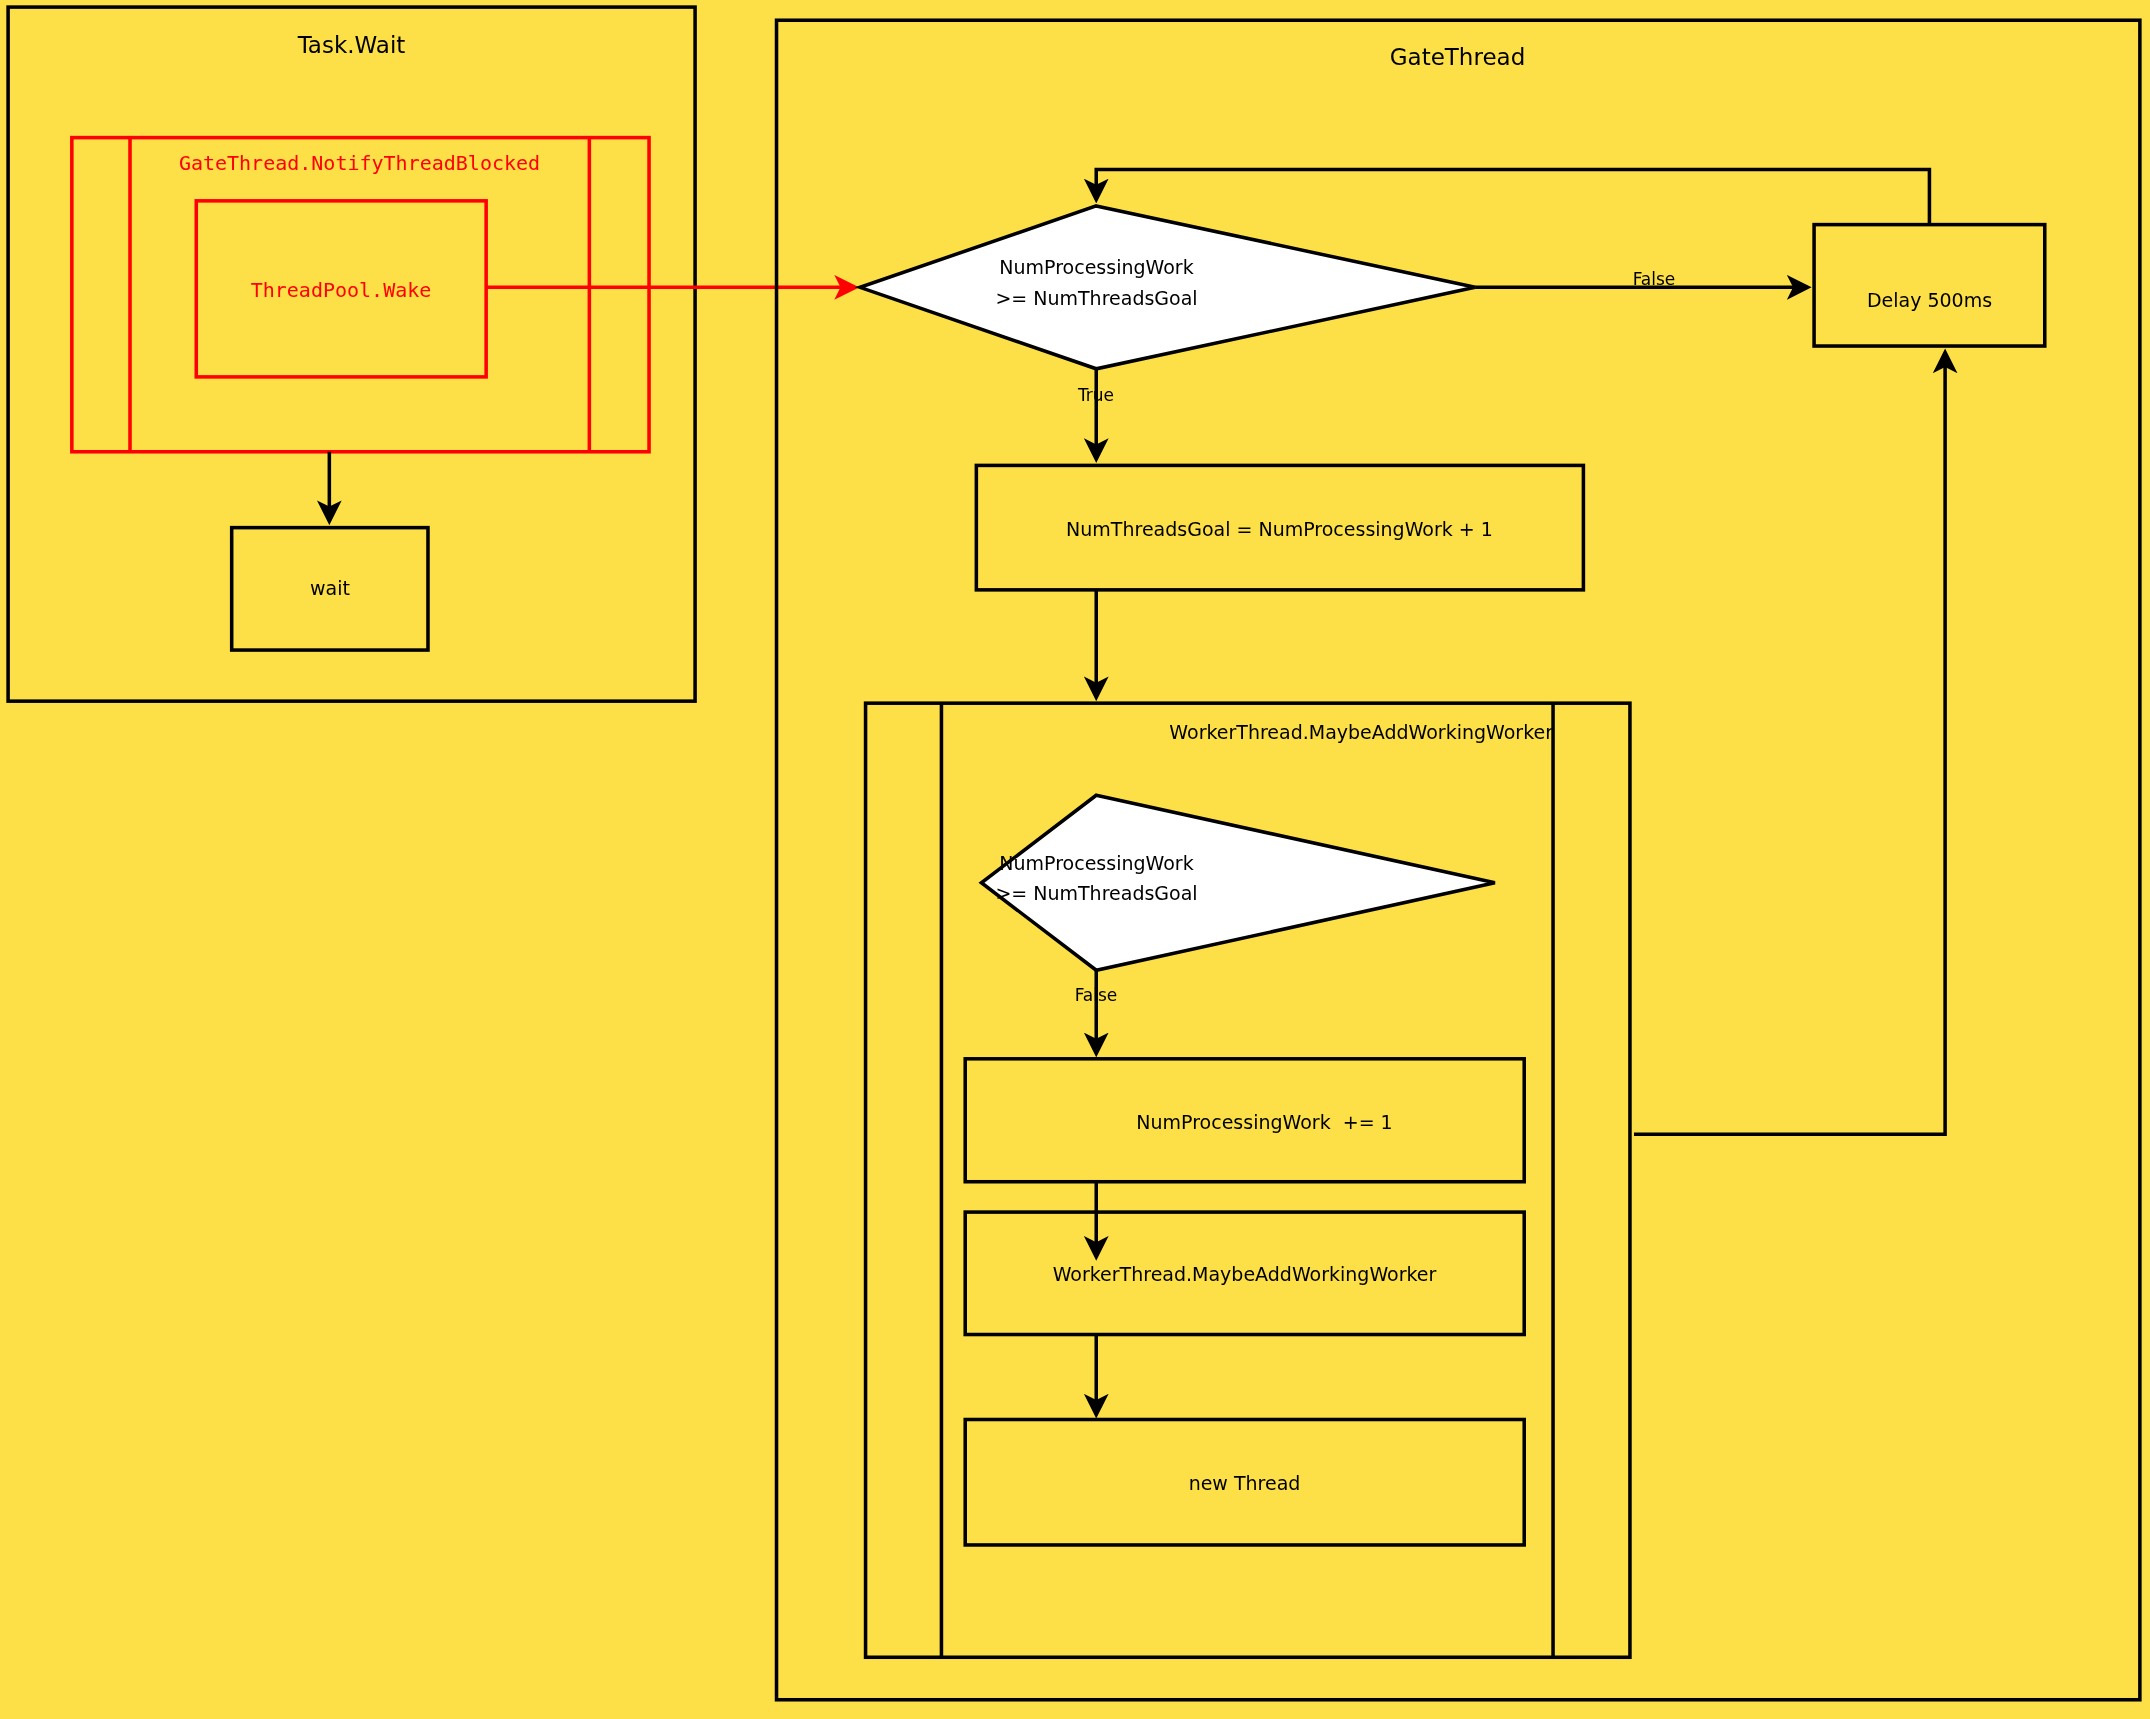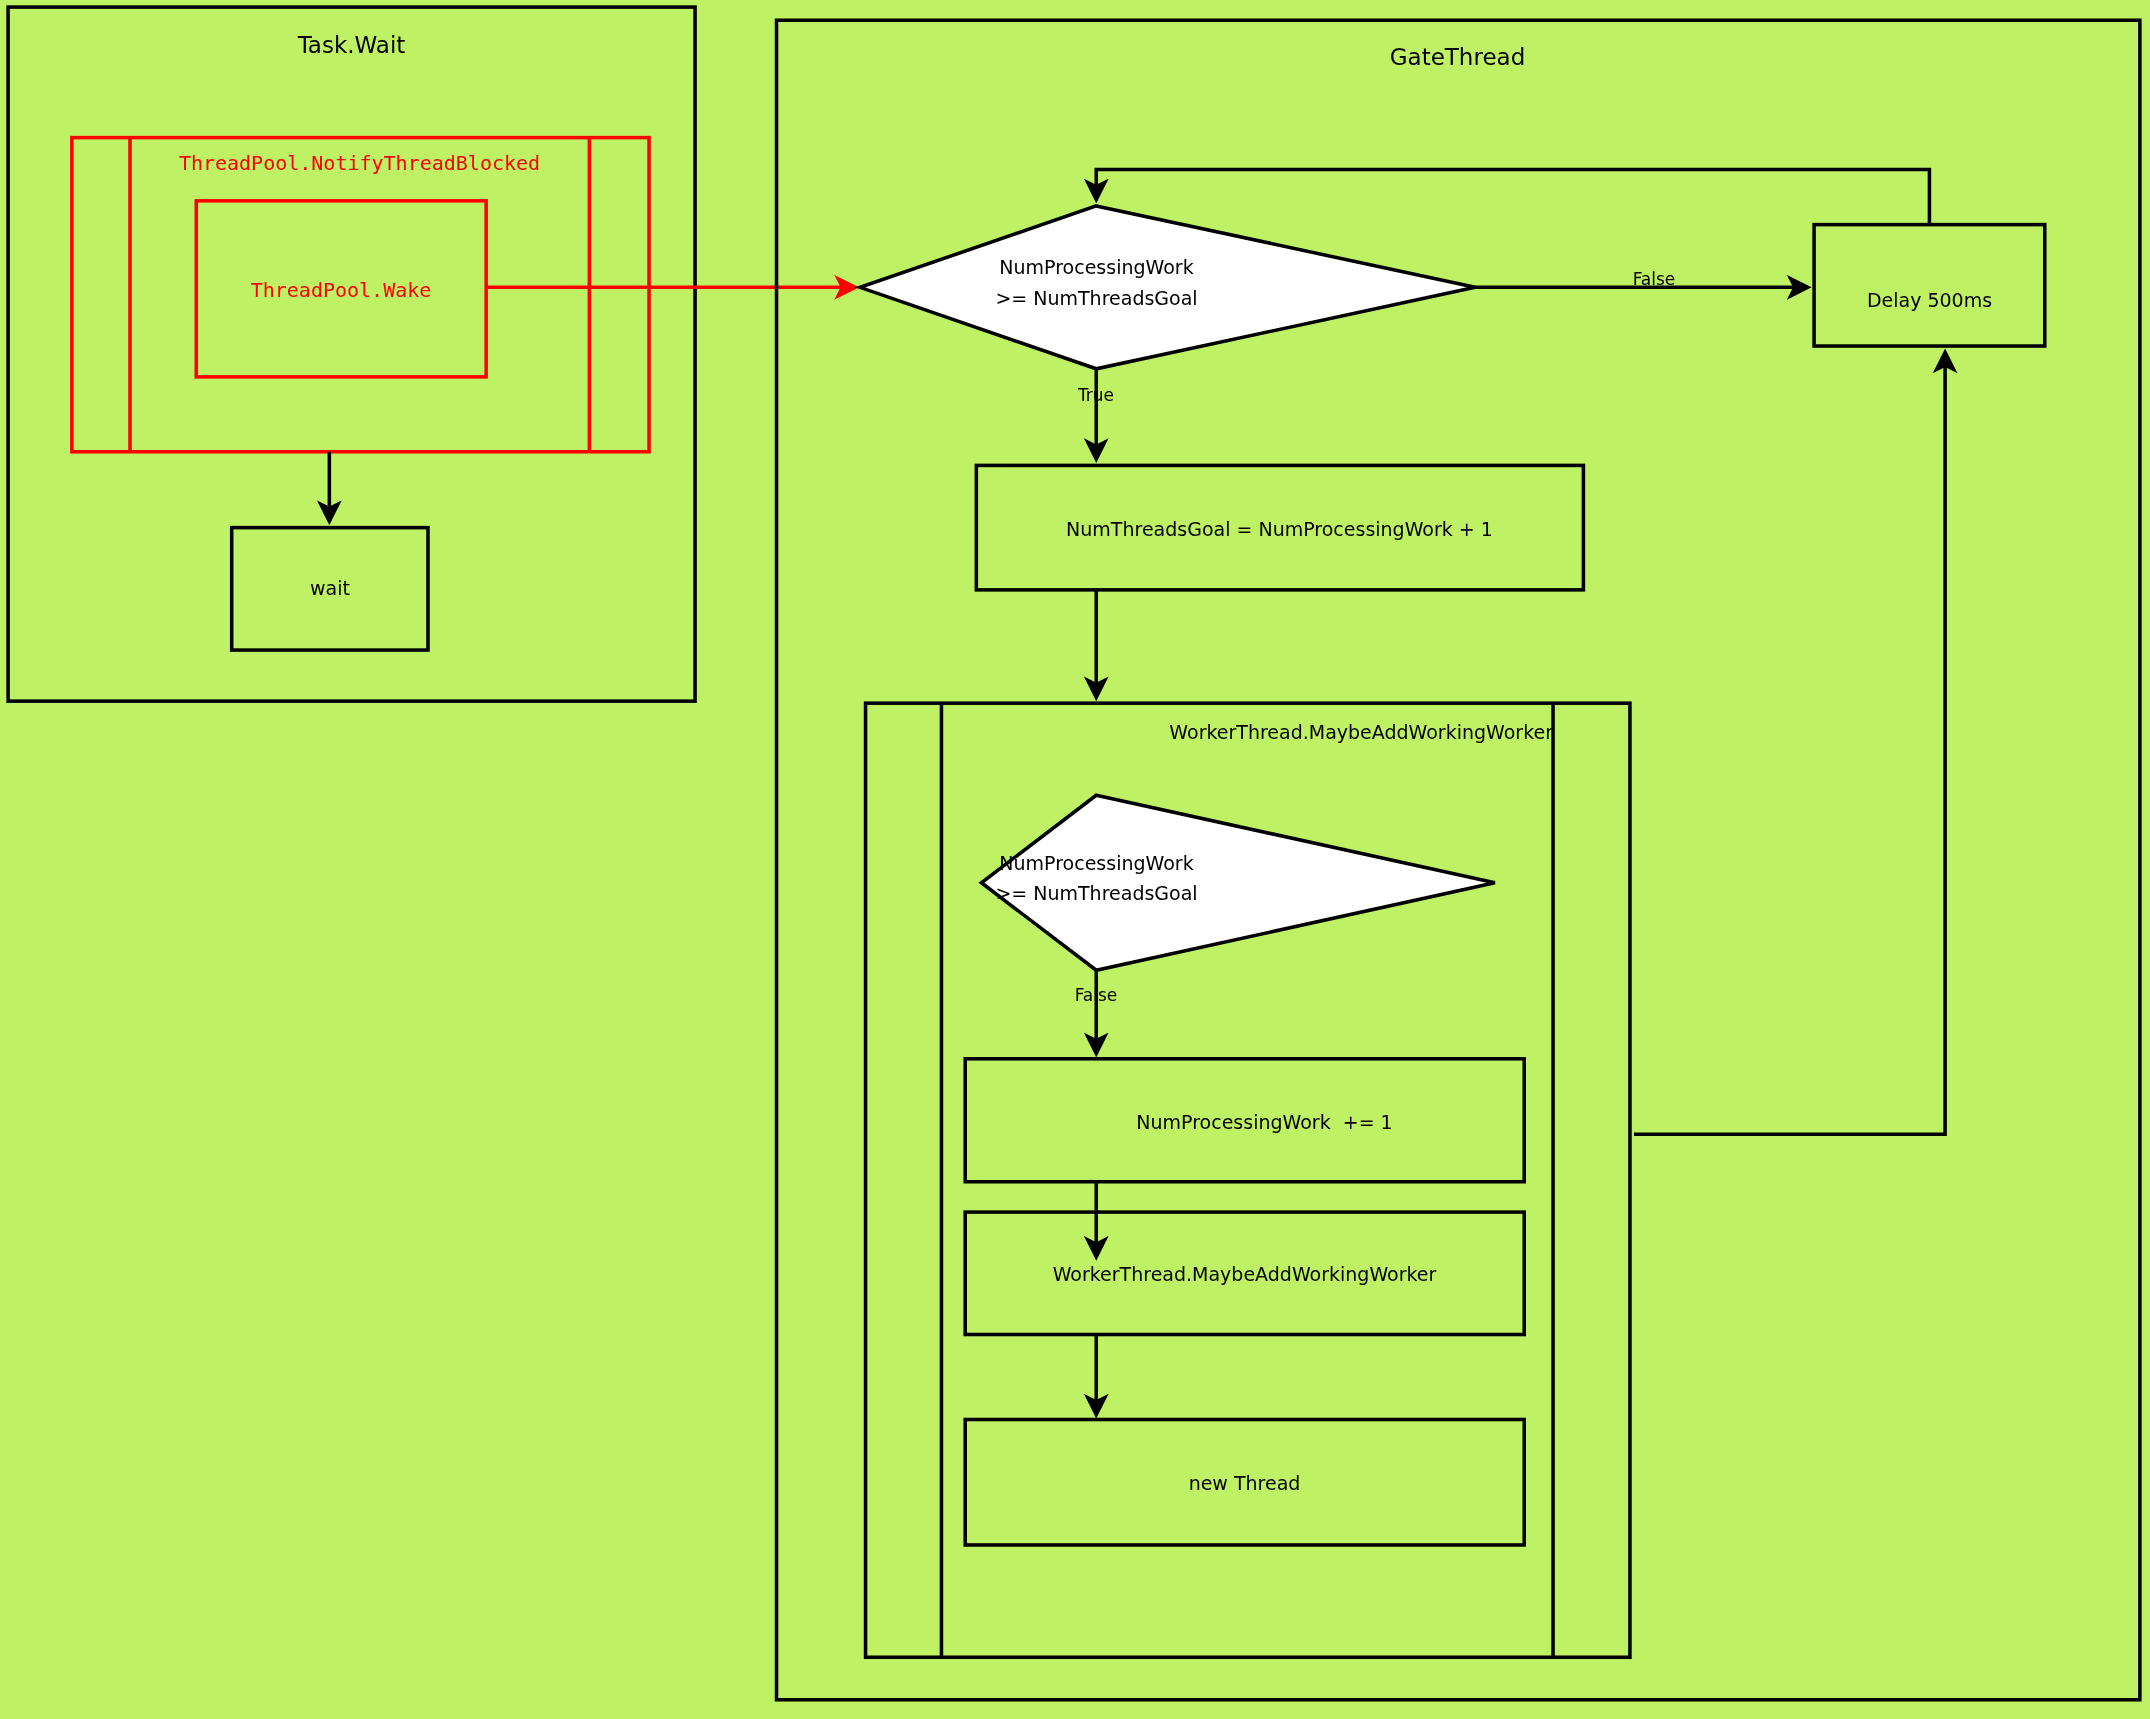--- a/index.html
+++ b/index.html
@@ -4,21 +4,21 @@
 <style>
   html, body {
     margin: 0;
     padding: 0;
     background: #ffffff;
   }
   #stage {
     position: relative;
     width: 2151px;
     height: 1720px;
-    background: #bef264;
+    background: #fde047;
     font-family: "DejaVu Sans", sans-serif;
     overflow: hidden;
   }
   #svg-layer {
     position: absolute;
     left: 0;
     top: 0;
     width: 2151px;
     height: 1720px;
   }
@@ -98,21 +98,21 @@
 
     <path d="M 2167 2638 L 2167 2796" fill="none" stroke="#000000" stroke-width="7" marker-end="url(#arrow-black)"></path>
 
     <rect x="1908" y="2806" width="1105" height="248" fill="none" stroke="#000000" stroke-width="7"></rect>
 
     <path d="M 3230 2242 L 3845 2242 L 3845 697" fill="none" stroke="#000000" stroke-width="7" marker-end="url(#arrow-black)"></path>
   </svg>
 
   <div class="lbl container-title" style="left:8px; top:30px; width:687px;">Task.Wait</div>
 
-  <div class="lbl lbl-red mono-red-lg" style="left:130px; top:150px; width:459px;">ThreadPool.NotifyThreadBlocked</div>
+  <div class="lbl lbl-red mono-red-lg" style="left:130px; top:150px; width:459px;">GateThread.NotifyThreadBlocked</div>
 
   <div class="lbl lbl-red mono-red-lg" style="left:196px; top:277px; width:290px;">ThreadPool.Wake</div>
 
   <div class="lbl node-text" style="left:232px; top:576px; width:196px;">wait</div>
 
   <div class="lbl container-title" style="left:776px; top:42px; width:1363px;">GateThread</div>
 
   <div class="lbl node-text" style="left:936px; top:255px; width:321px;">NumProcessingWork</div>
   <div class="lbl node-text" style="left:936px; top:286px; width:321px;">&gt;= NumThreadsGoal</div>
 

